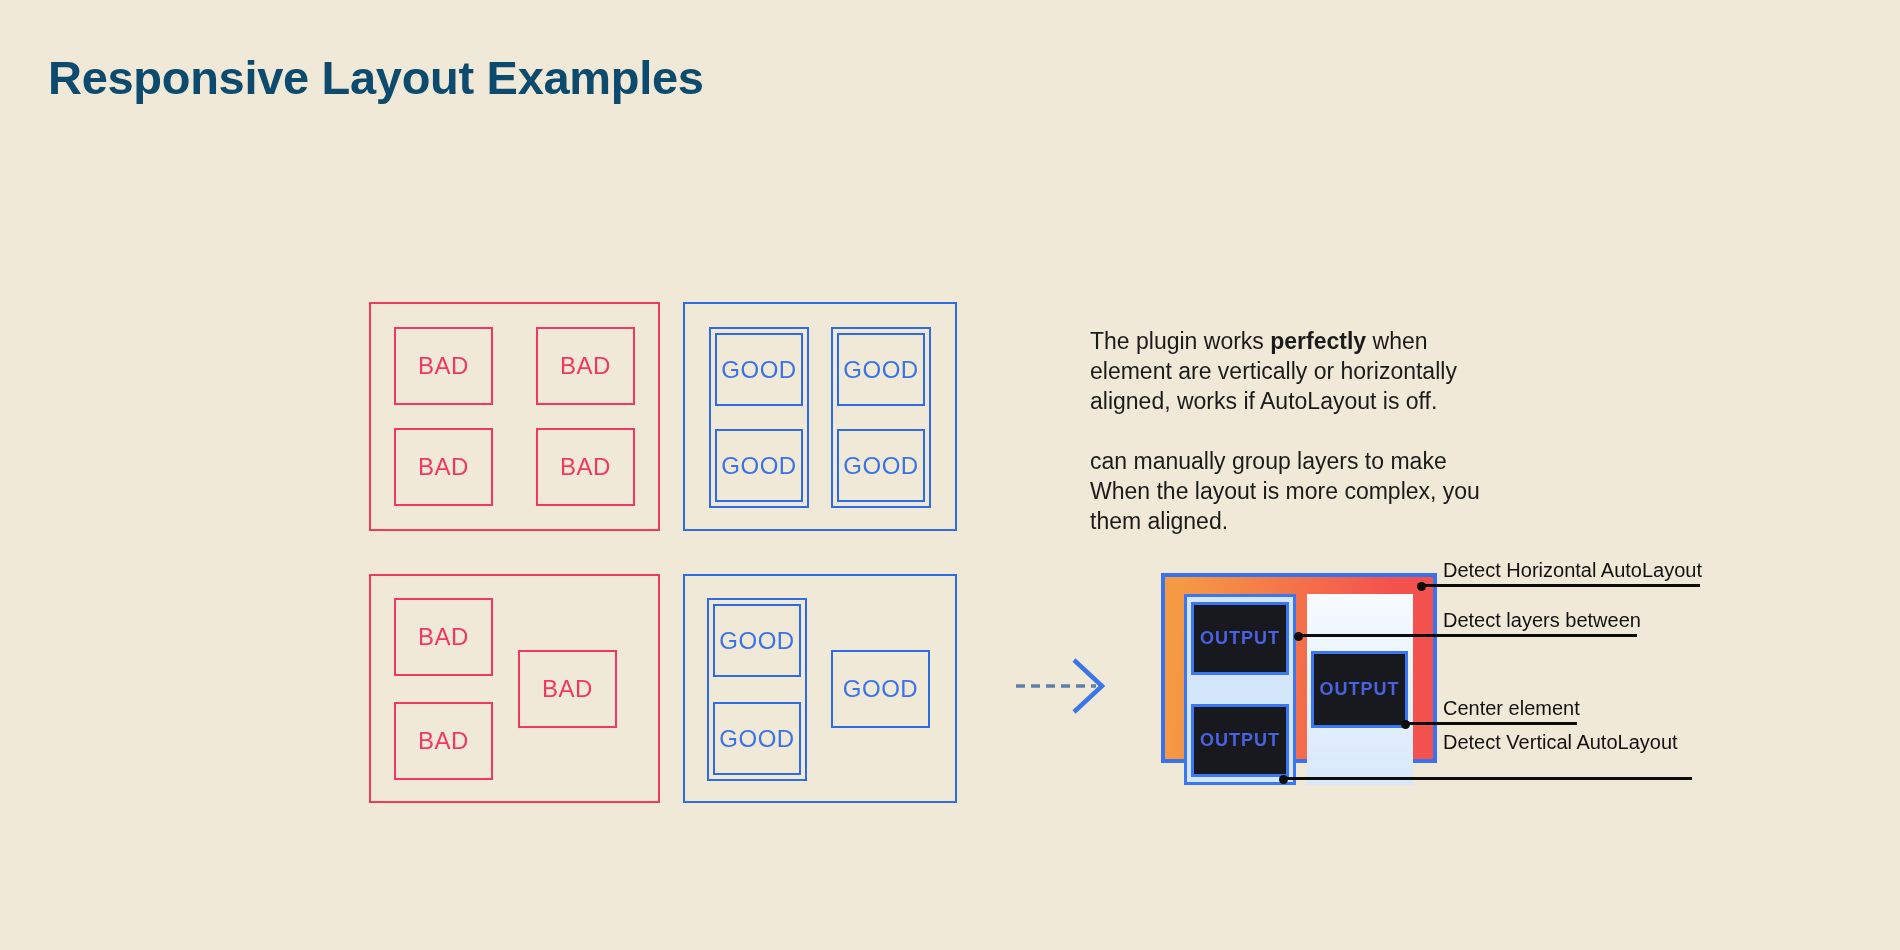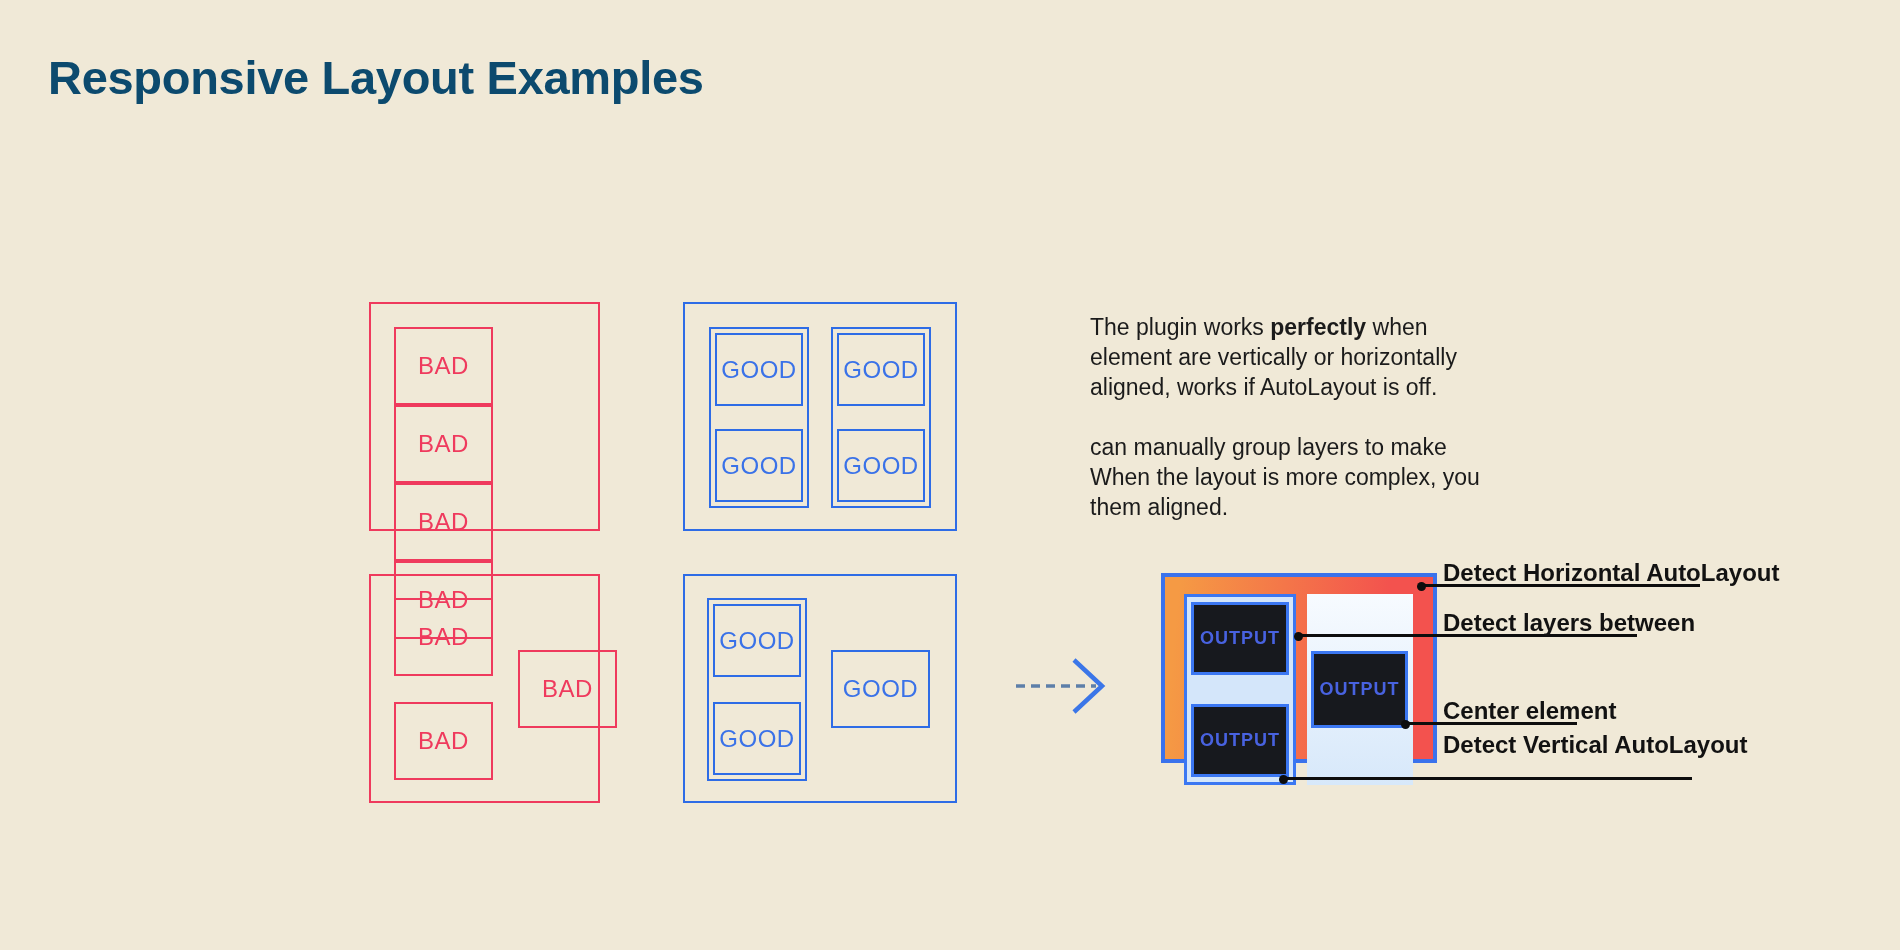--- a/index.html
+++ b/index.html
@@ -10,21 +10,21 @@
   }
   *{margin:0;padding:0;box-sizing:border-box}
   html,body{width:1900px;height:950px}
   body{background:var(--bg);font-family:"Liberation Sans","DejaVu Sans",sans-serif;overflow:hidden}
   .canvas{position:relative;width:1900px;height:950px;background:var(--bg)}
 
   .page-title{position:absolute;left:48px;top:50px;font-size:47px;font-weight:700;
     color:#0c4a6e;letter-spacing:-.3px}
 
   
-  .frame{position:absolute;width:231px;height:229px;border:2px solid}
+  .frame{position:absolute;width:291px;height:229px;border:2px solid}
   .frame.red{border-color:var(--red)}
   .frame.blue{border-color:var(--blue)}
   .frame.grid{display:flex;flex-wrap:wrap;justify-content:space-between;align-content:space-between;padding:23px}
   .frame.row{display:flex;justify-content:space-between;align-items:flex-start;padding:23px 24px}
   .pos-r1{left:369px;top:302px}
   .pos-b1{left:683px;top:302px;width:274px}
   .pos-r2{left:369px;top:574px}
   .pos-b2{left:683px;top:574px;width:274px}
 
   .cell{width:99px;height:78px;border:2px solid;display:flex;align-items:center;justify-content:center;
@@ -33,21 +33,21 @@
   .cell.good{border-color:var(--blue);color:#3a72e8}
 
   .good-group{border:2px solid var(--blue);width:100px;height:181px;padding:4px;
     display:flex;flex-direction:column;justify-content:space-between}
   .good-group .cell{width:100%;height:73px}
   .abs{position:absolute}
   .good-group.tall{height:183px}
 
   
   .copy{position:absolute;left:1090px;top:312px;font-size:23px;line-height:30px;color:var(--ink)}
-  .copy p{margin:0 0 30px 0}
+  .copy p{margin:14px 0 30px 0}
   .copy .line{display:block}
   .copy b{font-weight:700}
 
   
   .arrow{position:absolute;left:1012px;top:654px;width:100px;height:64px}
 
   
   .output{position:absolute;left:1161px;top:573px;width:276px;height:190px;border:4px solid #3a72ec;
     background:linear-gradient(95deg,var(--orange-start) 5%,var(--orange-end) 80%)}
   .v-group{position:absolute;left:19px;top:17px;width:112px;height:191px;border:3px solid #3b77f2;
@@ -55,21 +55,21 @@
   .space-strip{position:absolute;left:142px;top:17px;width:106px;height:191px;
     background:linear-gradient(180deg,var(--strip-top),var(--strip-bottom))}
   .out-box{border:3px solid #3b77f2;background:var(--box-dark);color:var(--output-text);
     display:flex;align-items:center;justify-content:center;font-size:18px;font-weight:600;letter-spacing:1px}
   .v-group .out-box{width:98px;height:73px}
   .out-box.center{position:absolute;left:146px;top:74px;width:97px;height:77px}
 
   
   .callout-line{position:absolute;height:3px;background:var(--callout)}
   .callout-dot{position:absolute;width:9px;height:9px;border-radius:50%;background:var(--callout)}
-  .callout-label{position:absolute;font-size:24px;font-weight:700;color:#121212;white-space:nowrap}
+  .callout-label{position:absolute;font-size:20px;font-weight:400;color:#121212;white-space:nowrap}
   .cl1{left:1421px;top:584px;width:279px} .cd1{left:1417px;top:582px} .ct1{left:1443px;top:559px}
   .cl2{left:1298px;top:634px;width:339px} .cd2{left:1294px;top:632px} .ct2{left:1443px;top:609px}
   .cl3{left:1405px;top:722px;width:172px} .cd3{left:1401px;top:720px} .ct3{left:1443px;top:697px}
   .cl4{left:1283px;top:777px;width:409px} .cd4{left:1279px;top:775px} .ct4{left:1443px;top:731px}
 </style>
 </head>
 <body>
 
 <div class="canvas">
 

